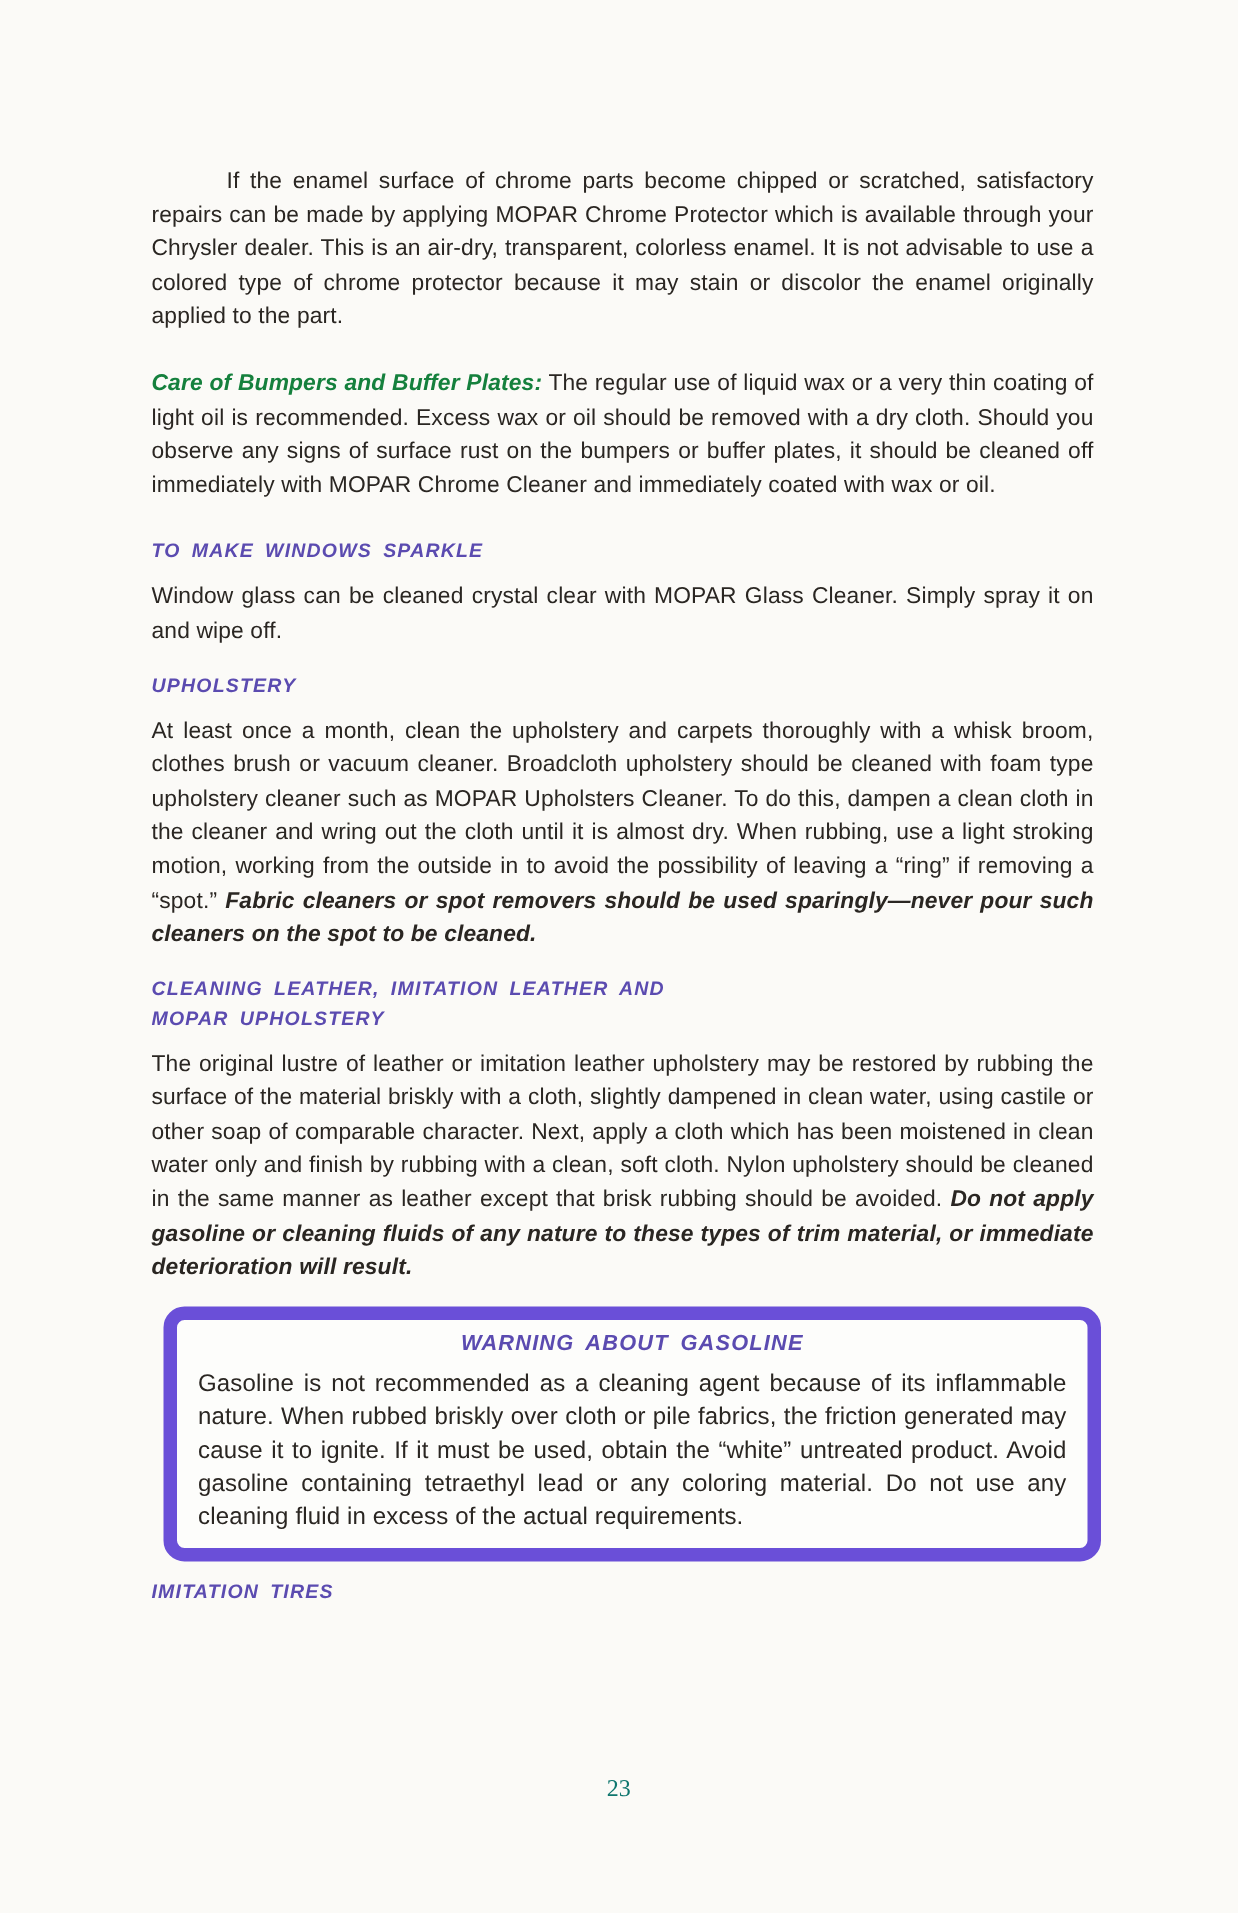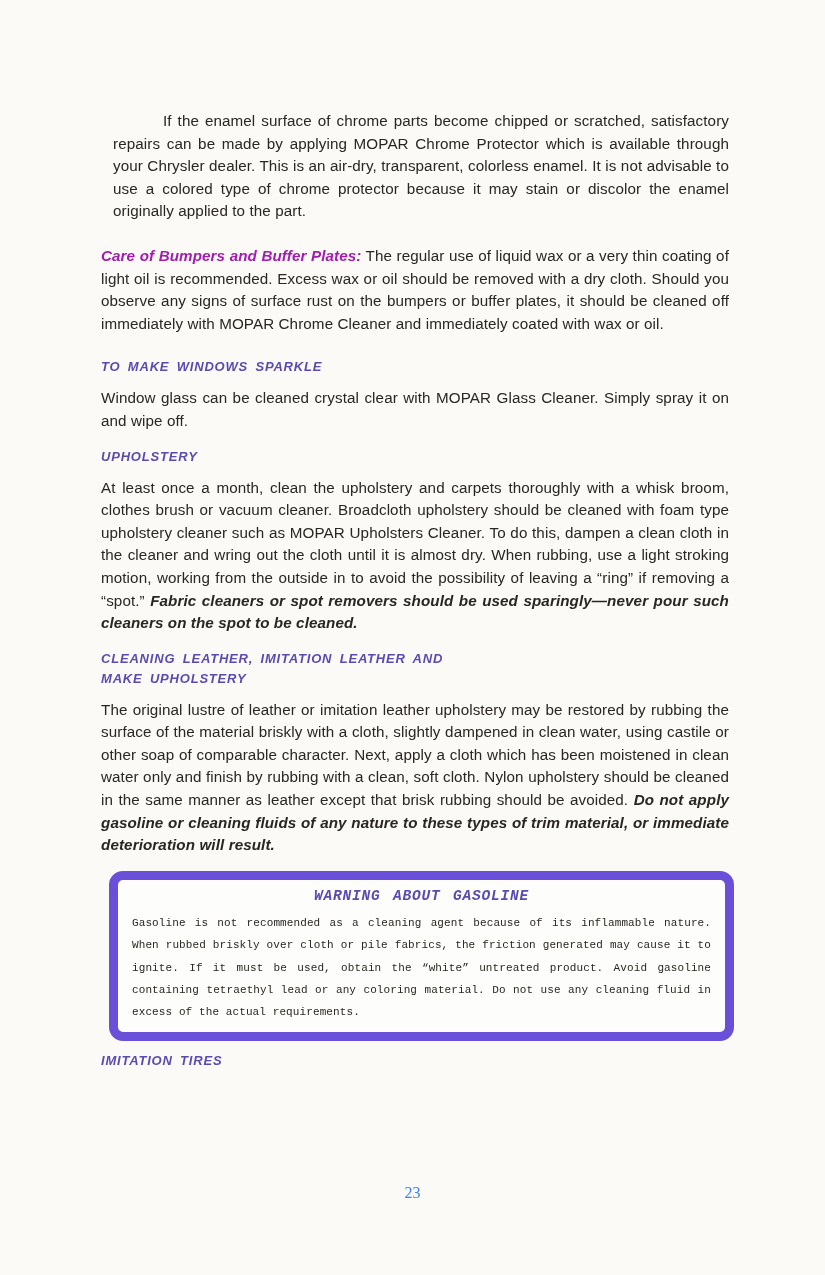--- a/index.html
+++ b/index.html
@@ -16,24 +16,24 @@
       left: 101px; top: 110px;
       width: 628px;
     }
     p {
       margin: 0;
       font-size: 15.2px;
       line-height: 22.6px;
       text-align: justify;
       letter-spacing: 0.1px;
     }
-    .indent { text-indent: 50px; margin-left: 12px; }
+    .indent { text-indent: 50px; }
     .run-in {
       font-weight: bold; font-style: italic;
-      color: #a21caf;
+      color: #15803d;
     }
     .emph {
       font-weight: bold; font-style: italic; margin-top: 36px;
     }
     h2 {
       margin: 0;
       font-size: 13px;
       font-weight: bold;
       font-style: italic;
       color: #5b4bb0;
@@ -43,44 +43,43 @@
     }
     .gap-lg { height: 22px; }
     .gap-md { height: 14px; }
     .gap-sm { height: 10px; }
     .warning {
       margin: 14px -5px 0 8px;
       border: 9px solid #6a4fd8;
       border-radius: 14px;
       background: #fdfdfb;
       padding: 8px 14px 8px 14px;
-      font-family: Liberation Mono, monospace;
     }
     .warning h3 {
       margin: 0 0 8px 0;
       text-align: center;
       font-size: 14.5px;
       font-weight: bold;
       font-style: italic;
       color: #5b4bb0;
       letter-spacing: 0.8px;
       word-spacing: 3px;
     }
     .warning p {
-      font-size: 11px;
+      font-size: 16px;
       line-height: 22.4px;
     }
     .page-number {
       position: absolute;
       left: 0; right: 0;
       top: 1184px;
       text-align: center;
       font-family: "Liberation Serif", serif;
       font-size: 16px;
-      color: #3b82f6;
+      color: #0f766e;
     }
   </style>
 </head>
 <body>
 
 <div class="page">
 
   <p class="indent">If the enamel surface of chrome parts become chipped or scratched, satisfactory repairs can be made by applying MOPAR Chrome Protector which is available through your Chrysler dealer. This is an air-dry, transparent, colorless enamel. It is not advisable to use a colored type of chrome protector because it may stain or discolor the enamel originally applied to the part.</p>
 
   <div class="gap-lg"></div>
@@ -94,21 +93,21 @@
   <p>Window glass can be cleaned crystal clear with MOPAR Glass Cleaner. Simply spray it on and wipe off.</p>
 
   <div class="gap-md"></div>
 
   <h2>UPHOLSTERY</h2>
   <div class="gap-sm"></div>
   <p><span>At least once a month, clean the upholstery and carpets thoroughly with a whisk broom, clothes brush or vacuum cleaner. Broadcloth upholstery should be cleaned with foam type upholstery cleaner such as MOPAR Upholsters Cleaner. To do this, dampen a clean cloth in the cleaner and wring out the cloth until it is almost dry. When rubbing, use a light stroking motion, working from the outside in to avoid the possibility of leaving a “ring” if removing a “spot.” </span><span class="emph">Fabric cleaners or spot removers should be used sparingly—never pour such cleaners on the spot to be cleaned.</span></p>
 
   <div class="gap-md"></div>
 
-  <h2><span>CLEANING LEATHER, IMITATION LEATHER AND</span><br><span>MAKE UPHOLSTERY</span></h2>
+  <h2><span>CLEANING LEATHER, IMITATION LEATHER AND</span><br><span>MOPAR UPHOLSTERY</span></h2>
   <div class="gap-sm"></div>
   <p><span>The original lustre of leather or imitation leather upholstery may be restored by rubbing the surface of the material briskly with a cloth, slightly dampened in clean water, using castile or other soap of comparable character. Next, apply a cloth which has been moistened in clean water only and finish by rubbing with a clean, soft cloth. Nylon upholstery should be cleaned in the same manner as leather except that brisk rubbing should be avoided. </span><span class="emph">Do not apply gasoline or cleaning fluids of any nature to these types of trim material, or immediate deterioration will result.</span></p>
 
   <div class="warning">
     <h3>WARNING ABOUT GASOLINE</h3>
     <p>Gasoline is not recommended as a cleaning agent because of its inflammable nature. When rubbed briskly over cloth or pile fabrics, the friction generated may cause it to ignite. If it must be used, obtain the “white” untreated product. Avoid gasoline containing tetraethyl lead or any coloring material. Do not use any cleaning fluid in excess of the actual requirements.</p>
   </div>
 
   <div class="gap-sm"></div>
 

